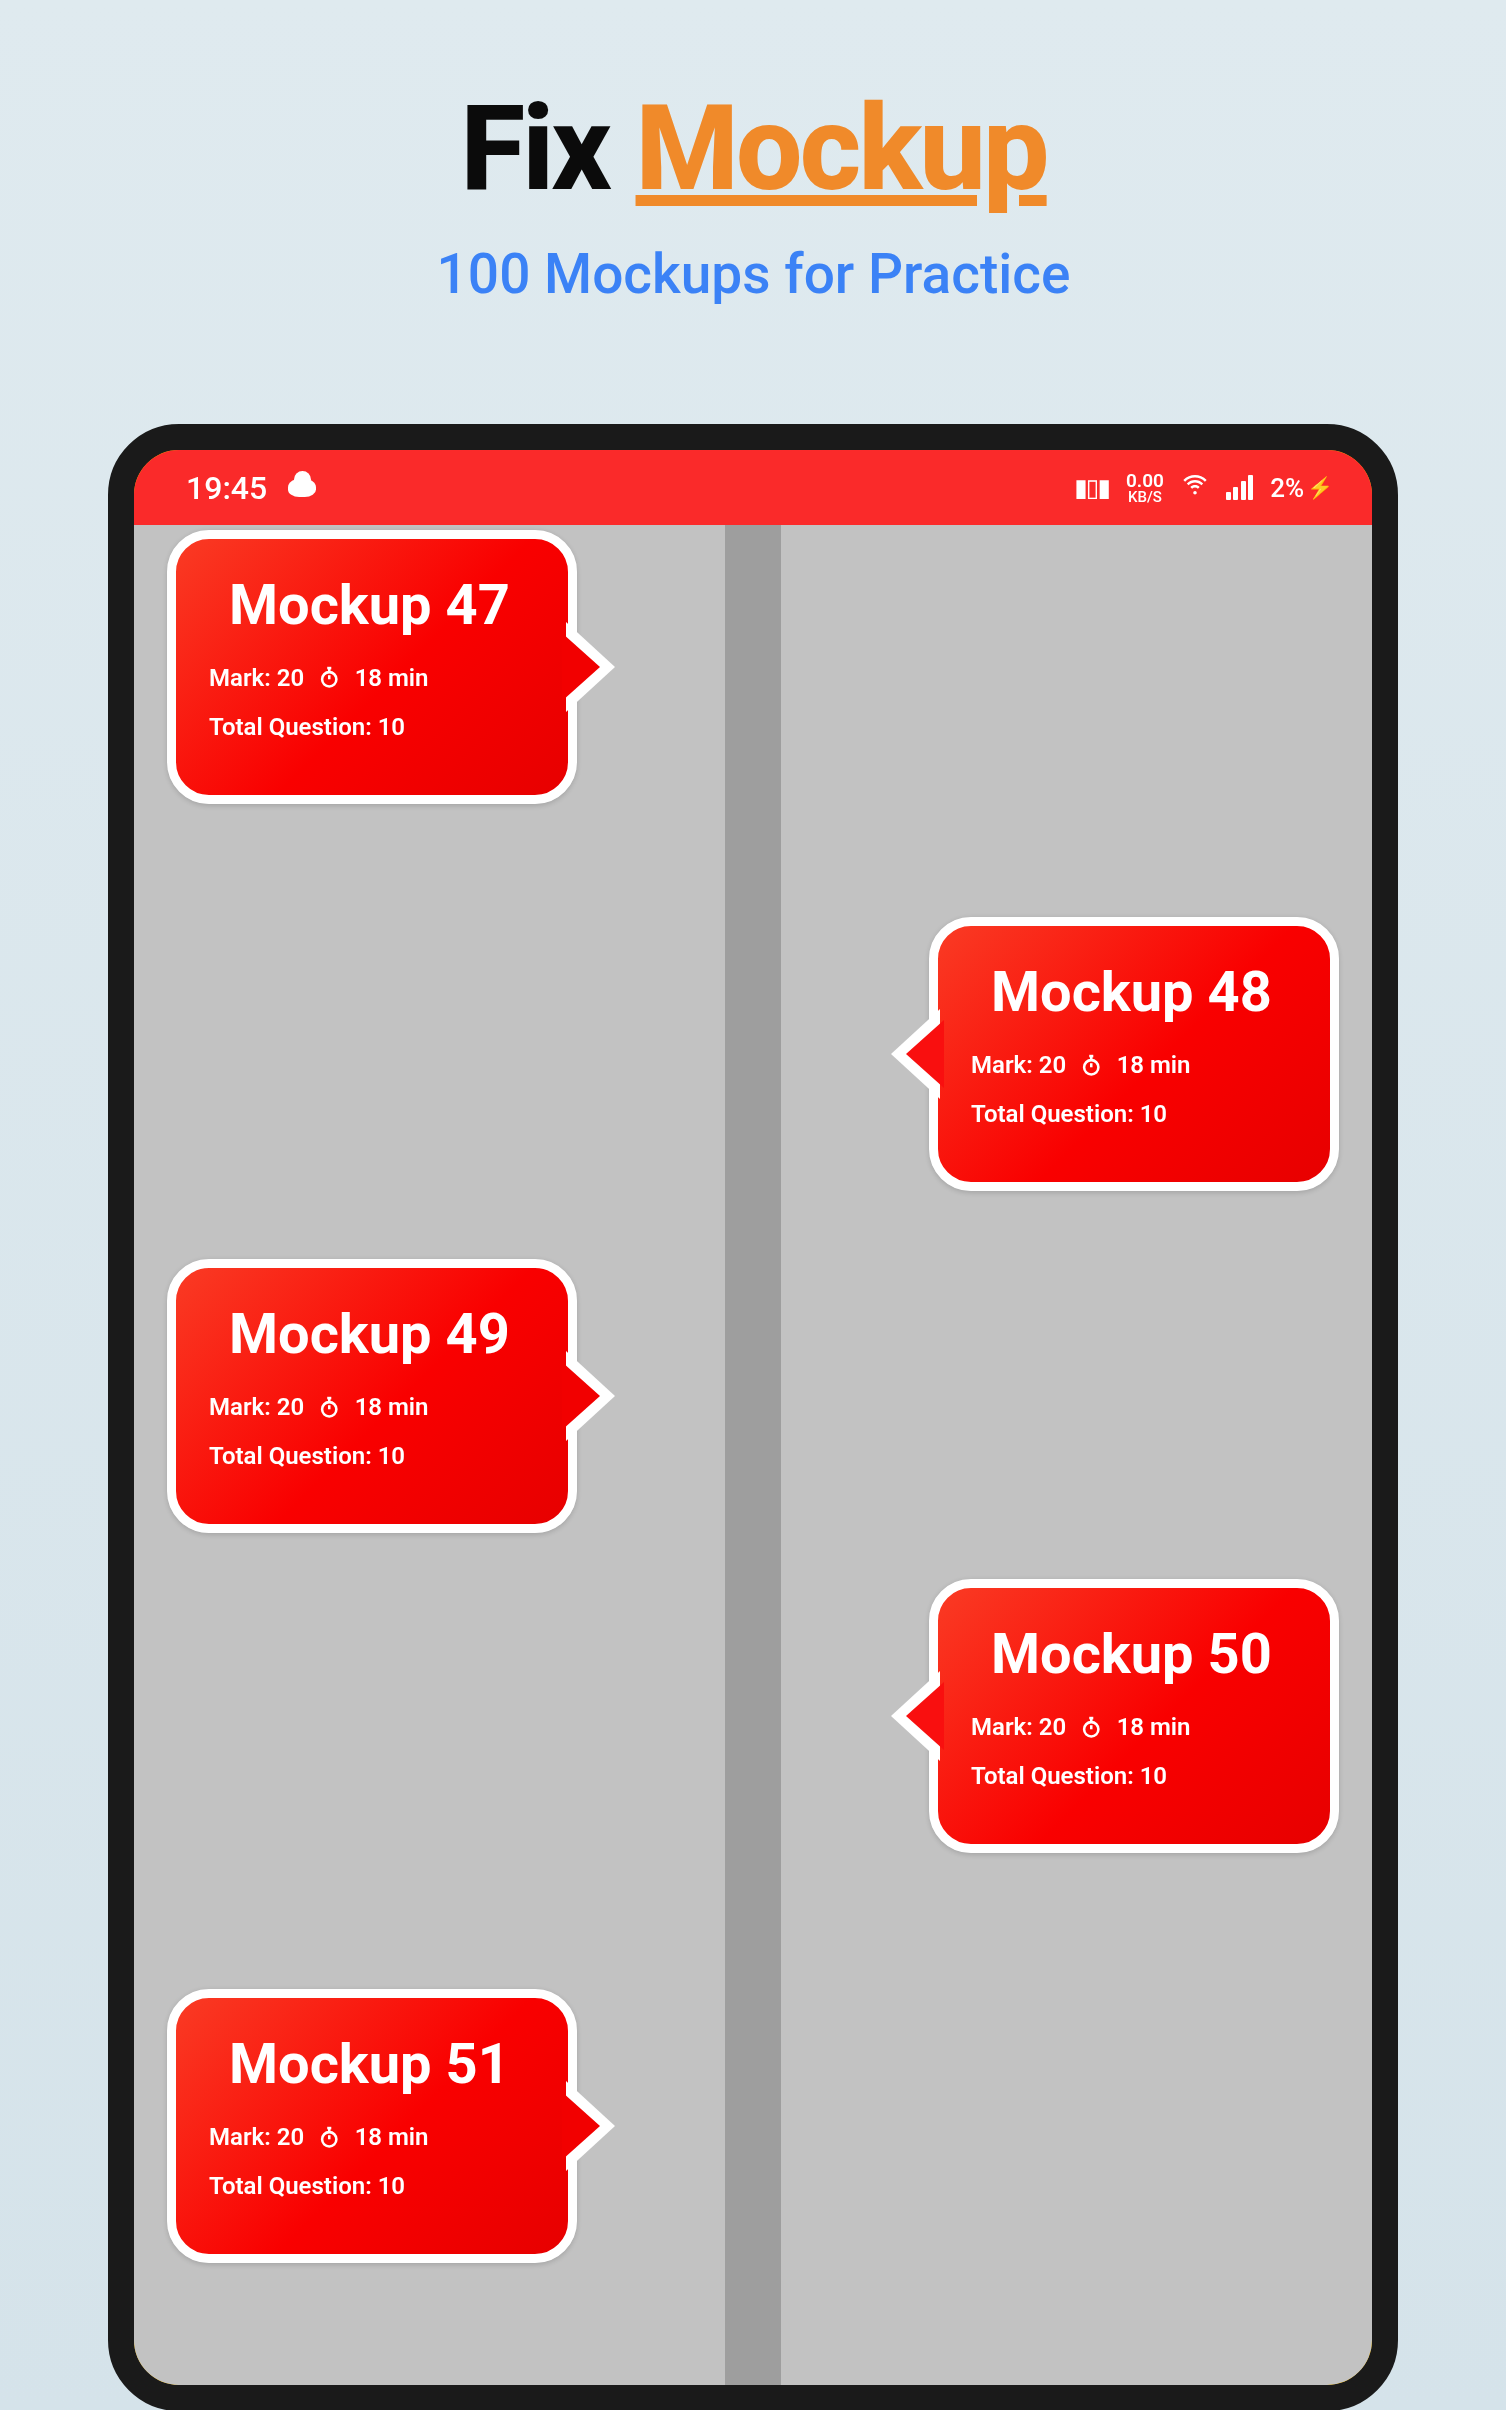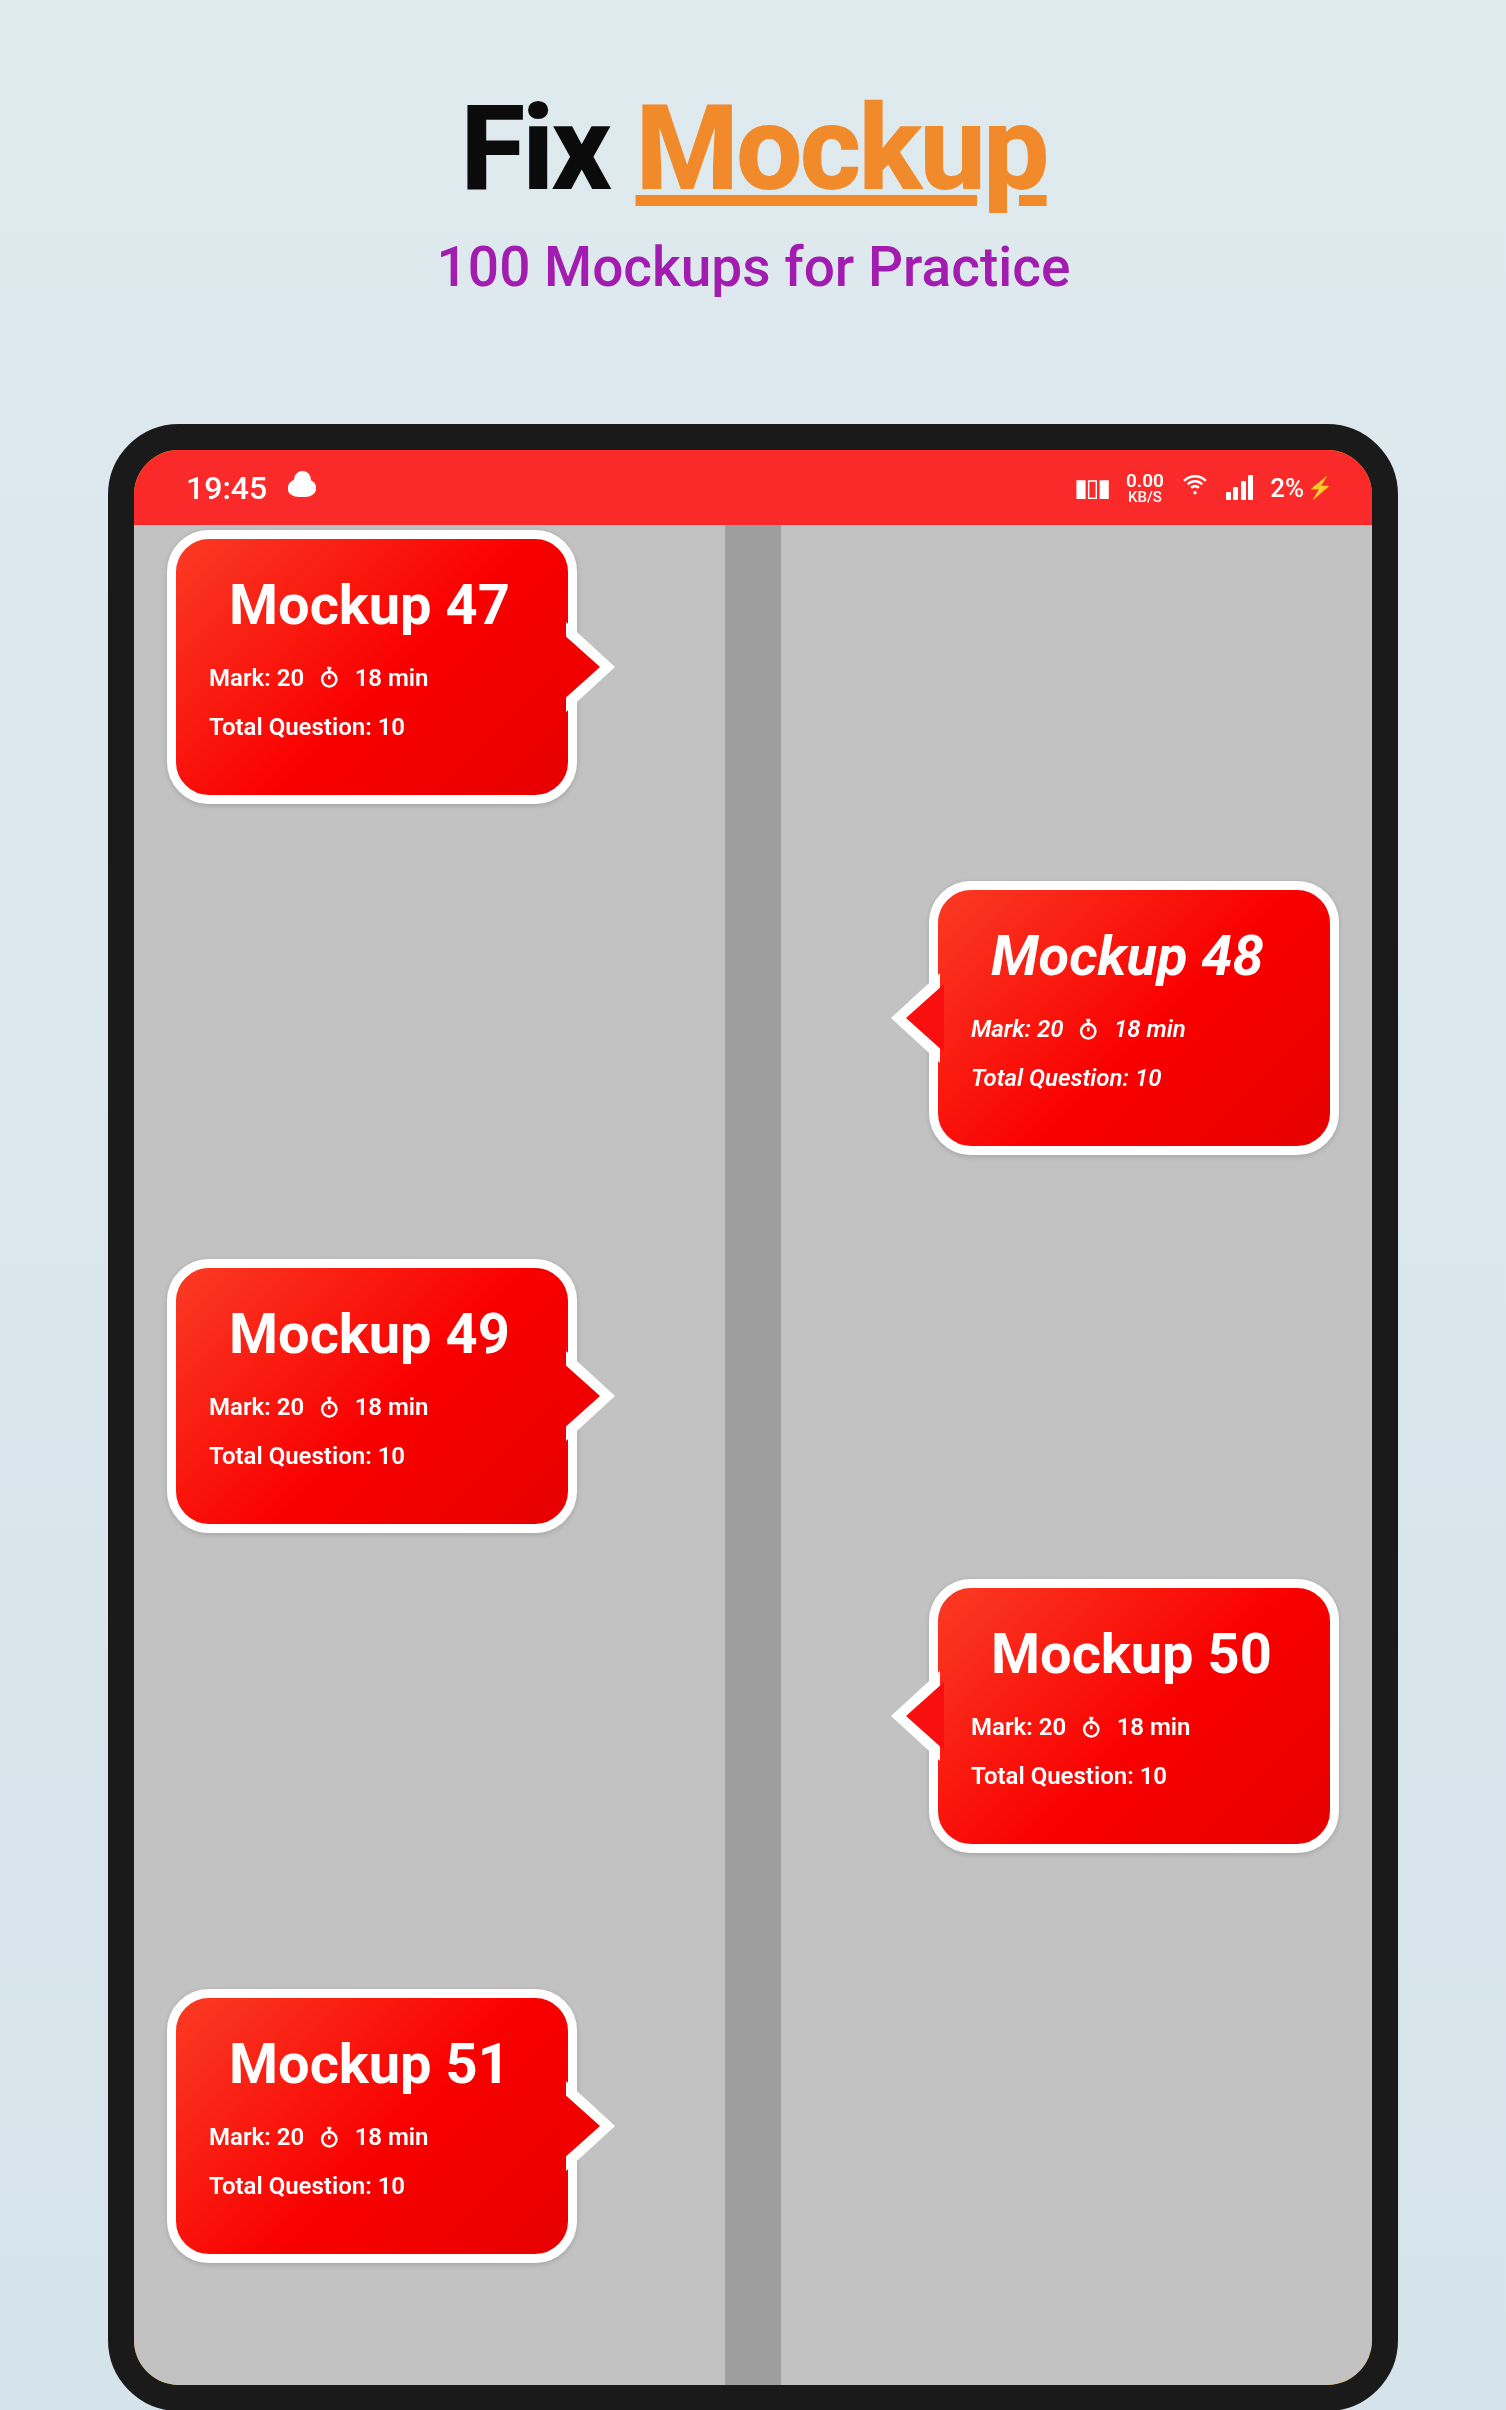--- a/index.html
+++ b/index.html
@@ -17,22 +17,22 @@
       font-size: 118px;
       font-weight: 800;
       letter-spacing: -2.8px;
     }
     .promo-title .word1 { color: #0b0b0b; }
     .promo-title .word2 { color: #f08a2a; text-decoration: underline; }
     .promo-sub {
       text-align: center;
       font-size: 55px;
       font-weight: 500;
-      color: #a21caf;
-      margin-top: 17px;
+      color: #3b82f6;
+      margin-top: 24px;
     }
     .tablet-frame {
       position: absolute;
       top: 424px;
       left: 108px;
       width: 1290px;
       height: 1987px;
       border: 26px solid #1a1a1a;
       border-radius: 71px;
       background: #eab308;
@@ -185,21 +185,21 @@
               </span>
               <span>18 min</span>
             </div>
             <div class="bubble-row">
               <span>Total Question:  10</span>
             </div>
             <div class="tail-right-outer"></div>
             <div class="tail-right-inner"></div>
           </div>
         </div>
-        <div class="bubble-wrap" style="top: 356px; right: 33px; font-style: italic;">
+        <div class="bubble-wrap" style="top: 392px; right: 33px;">
           <div class="bubble">
             <div class="bubble-title">Mockup 48</div>
             <div class="bubble-row">
               <span>Mark: 20</span>
               <span class="stopwatch">
                 <svg width="24.5" height="24.5" viewBox="0 0 24 24" fill="none" stroke="#fff" stroke-width="2.5">
                   <circle cx="12" cy="14" r="7"></circle>
                   <line x1="12" y1="14" x2="12" y2="10"></line>
                   <line x1="10" y1="3" x2="14" y2="3"></line>
                   <line x1="12" y1="3" x2="12" y2="6"></line>

